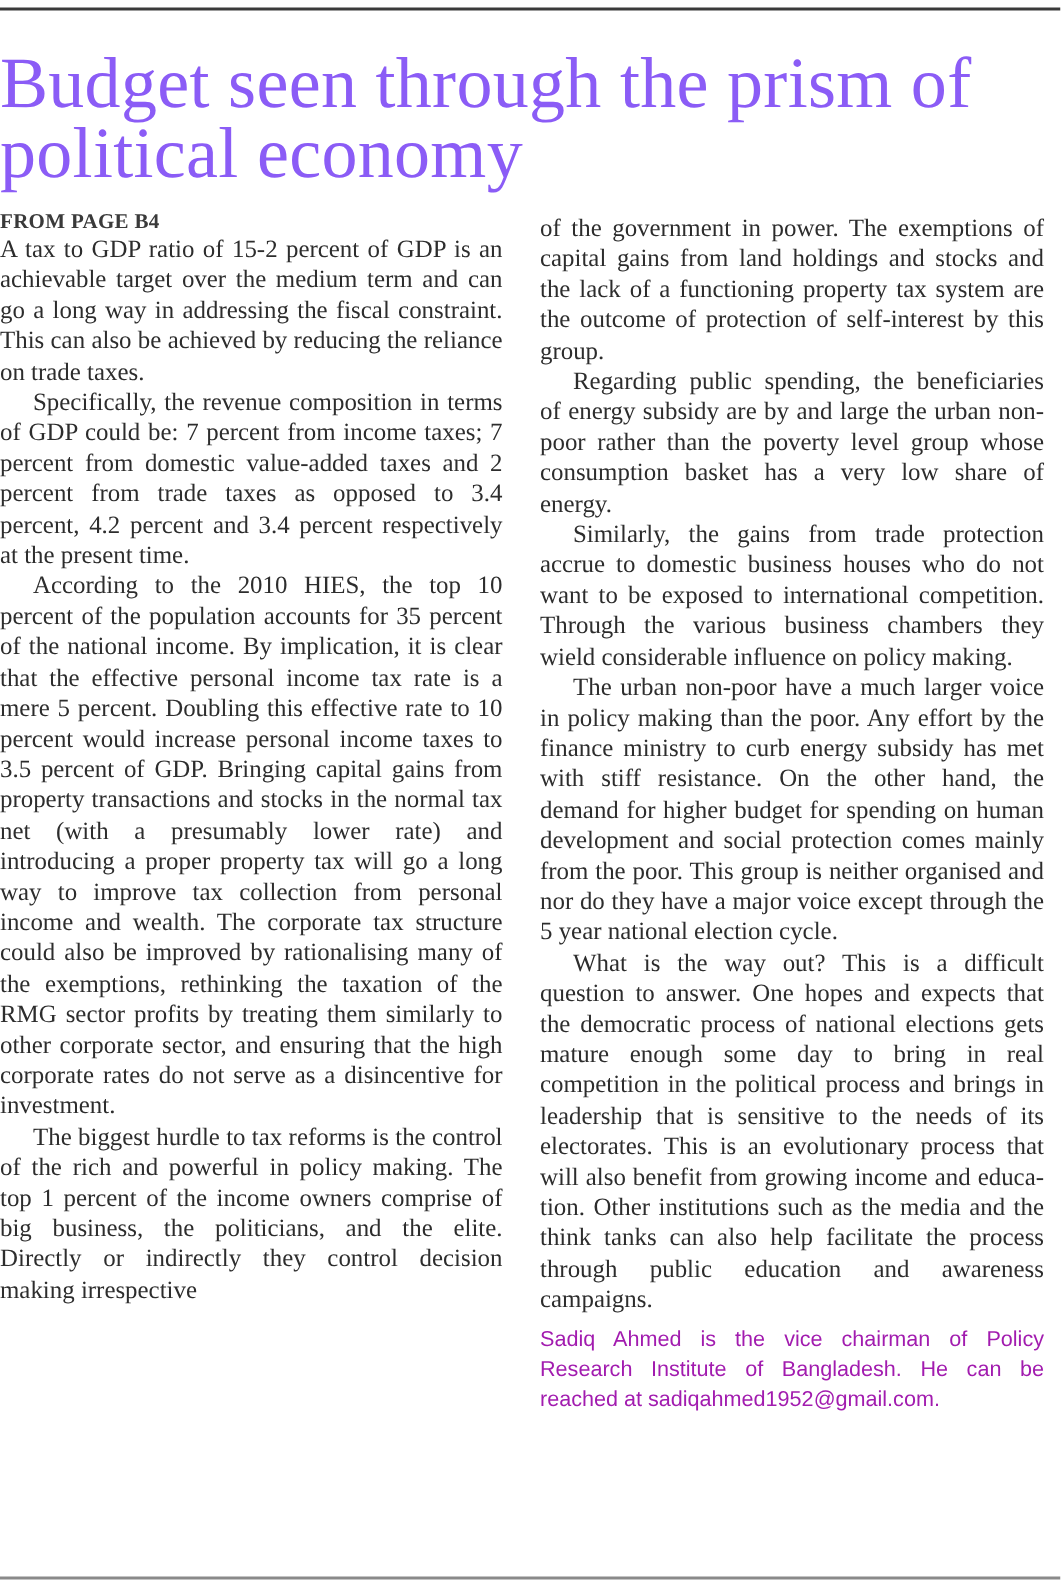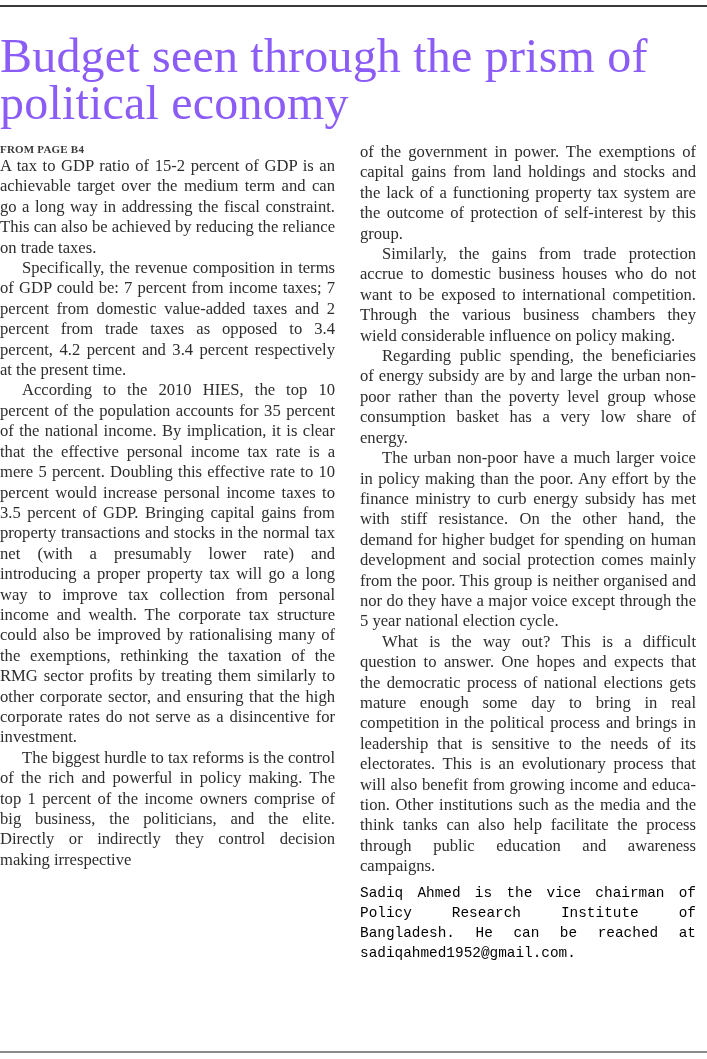--- a/index.html
+++ b/index.html
@@ -46,39 +46,39 @@
       font-size: 16.6px;
       line-height: 20.4px;
       text-align: justify;
       hyphens: manual;
       color: #2d2d2d;
     }
     .col-left { left: 0; width: 335px; }
     .col-right { left: 360px; width: 336px; }
     .kicker {
       font-family: "Liberation Serif", "DejaVu Serif", serif;
-      font-size: 11px;
+      font-size: 14px;
       line-height: 14px;
       font-weight: bold;
       letter-spacing: 0.2px;
       color: #3a3a3a;
       text-transform: uppercase;
       margin: 0;
     }
     .column p {
       margin: 0;
     }
     .column p.indent {
       text-indent: 22px;
     }
     .bio {
-      font-family: Liberation Mono, monospace;
+      font-family: Liberation Sans, sans-serif;
       font-size: 14.4px;
       line-height: 20px;
-      color: #000000;
+      color: #a21caf;
       text-align: justify;
       margin-top: 6px !important;
     }
   </style>
 </head>
 <body>
 
 <div class="rule-top"></div>
 
 <h1 class="headline">Budget seen through the prism of political economy</h1>
@@ -86,20 +86,20 @@
 <div class="column col-left">
   <p class="kicker">FROM PAGE B4</p>
   <p>A tax to GDP ratio of 15-2 percent of GDP is an achievable target over the medium term and can go a long way in addressing the fiscal constraint. This can also be achieved by reducing the reliance on trade taxes.</p>
   <p class="indent">Specifically, the revenue composition in terms of GDP could be: 7 percent from income taxes; 7 percent from domestic value-added taxes and 2 percent from trade taxes as opposed to 3.4 percent, 4.2 percent and 3.4 percent respectively at the present time.</p>
   <p class="indent">According to the 2010 HIES, the top 10 percent of the population accounts for 35 percent of the national income. By implica­tion, it is clear that the effective personal income tax rate is a mere 5 percent. Doubling this effective rate to 10 percent would increase personal income taxes to 3.5 percent of GDP. Bringing capital gains from property transactions and stocks in the normal tax net (with a presumably lower rate) and introducing a proper prop­erty tax will go a long way to improve tax collection from personal income and wealth. The corporate tax structure could also be improved by rationalising many of the exemptions, rethinking the taxation of the RMG sector profits by treating them similarly to other corporate sector, and ensuring that the high corporate rates do not serve as a disincentive for investment.</p>
   <p class="indent">The biggest hurdle to tax reforms is the control of the rich and powerful in policy making. The top 1 percent of the income owners comprise of big business, the politi­cians, and the elite.  Directly or indirectly they control decision making irrespective</p>
 </div>
 
 <div class="column col-right">
   <p>of the government in power. The exemp­tions of capital gains from land holdings and stocks and the lack of a functioning property tax system are the outcome of protection of self-interest by this group.</p>
+  <p class="indent">Regarding public spending, the benefi­ciaries of energy subsidy are by and large the urban non-poor rather than the poverty level group whose consumption basket has a very low share of energy.</p>
   <p class="indent">Similarly, the gains from trade protec­tion accrue to domestic business houses who do not want to be exposed to interna­tional competition. Through the various business chambers they wield considerable influence on policy making.</p>
-  <p class="indent">Regarding public spending, the benefi­ciaries of energy subsidy are by and large the urban non-poor rather than the poverty level group whose consumption basket has a very low share of energy.</p>
   <p class="indent">The urban non-poor have a much larger voice in policy making than the poor. Any effort by the finance ministry to curb energy subsidy has met with stiff resistance. On the other hand, the demand for higher budget for spending on human development and social protection comes mainly from the poor. This group is neither organised and nor do they have a major voice except through the 5 year national election cycle.</p>
   <p class="indent">What is the way out? This is a difficult question to answer. One hopes and expects that the democratic process of national elections gets mature enough some day to bring in real competition in the political process and brings in leadership that is sensitive to the needs of its electorates. This is an evolutionary process that will also benefit from growing income and educa­tion. Other institutions such as the media and the think tanks can also help facilitate the process through public education and awareness campaigns.</p>
   <p class="bio">Sadiq Ahmed is the vice chairman of Policy Research Institute of Bangladesh. He can be reached at sadiqahmed1952@gmail.com.</p>
 </div>
 
 <div class="rule-bottom"></div>
 
 </body></html>

